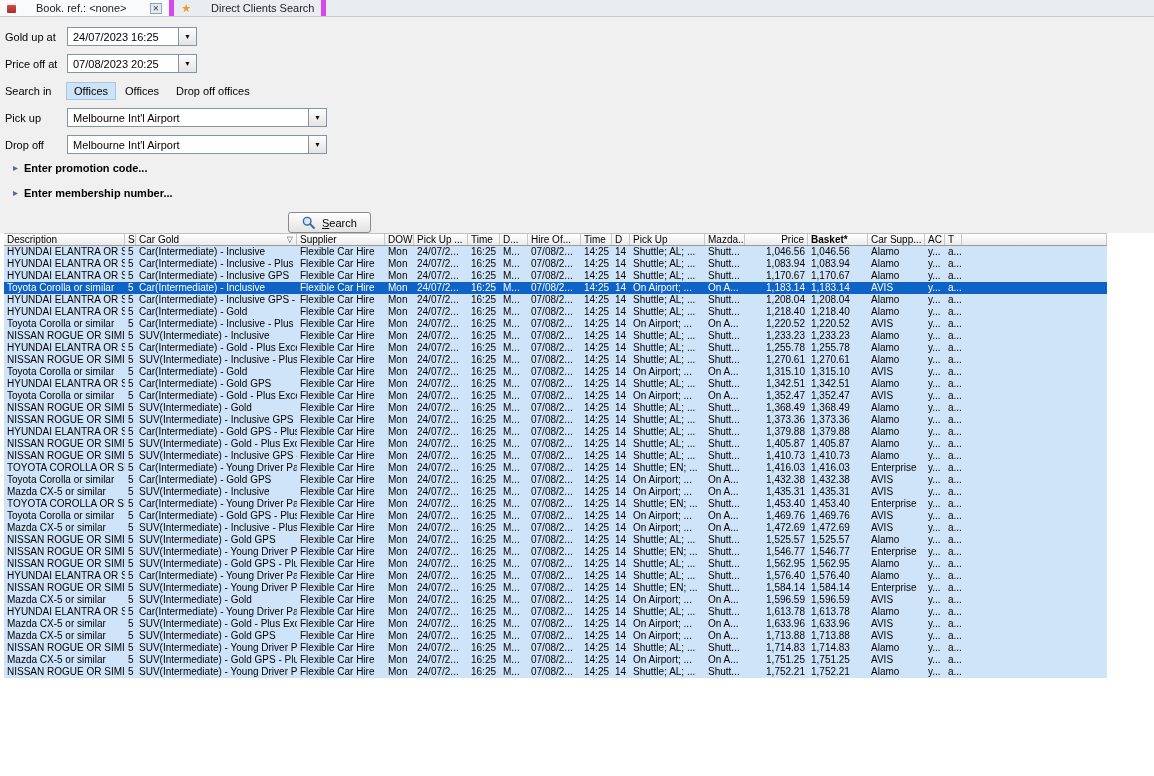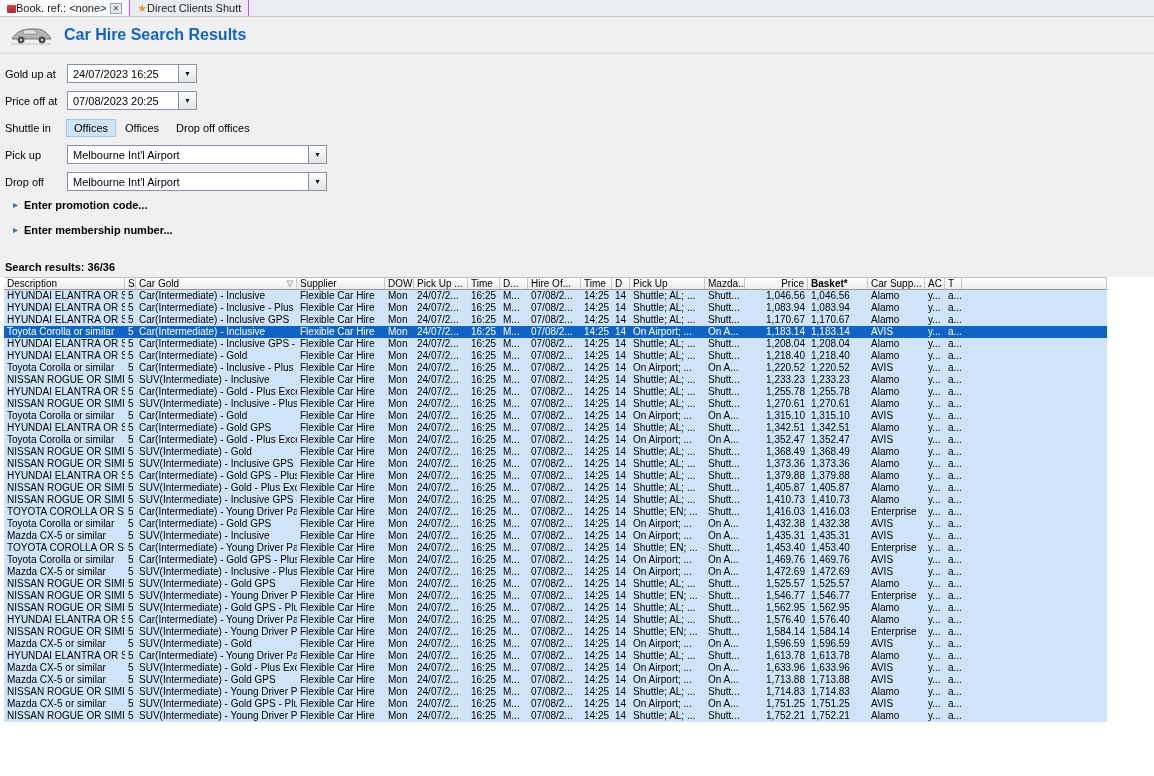--- a/index.html
+++ b/index.html
@@ -7,21 +7,21 @@
     --sel-blue:#0f62c6;
     --row-blue:#cfe4f8;
   }
   *{margin:0;padding:0;box-sizing:border-box;}
   html,body{width:1154px;height:776px;}
   body{font-family:"Liberation Sans",sans-serif;font-size:11px;color:#000;background:#fff;overflow:hidden;}
   .app{width:1154px;height:776px;background:#f0f0f0;display:flex;flex-direction:column;}
 
   
   .tabstrip{height:17px;background:#e9edf2;border-bottom:1px solid #c3c9cf;display:flex;flex:none;}
-  .tab{display:flex;align-items:center;gap:0;padding:0 7px;font-size:11px;color:#222;border-right:1px solid #d946ef;cursor:default;}
+  .tab{display:flex;align-items:center;gap:20px;padding:0 7px;font-size:11px;color:#222;border-right:5px solid #d946ef;cursor:default;}
   .tab.active{background:#f8fafc;}
   .tabicon-book{width:9px;height:10px;background:linear-gradient(#e05050,#a82e2e);border-radius:1px;box-shadow:inset 0 2px 0 #f2f2f2;flex:none;}
   .tabicon-star{color:#f59a23;font-size:11px;line-height:11px;}
   .tabclose{font-size:8px;line-height:9px;color:#444;border:1px solid #93a3b3;background:#e3eaf2;padding:0 2px;margin-left:3px;}
 
   
   .header{display:flex;align-items:center;gap:12px;padding:7px 0 7px 10px;border-bottom:1px solid #dcdcdc;flex:none;}
   .title{color:var(--title-blue);font-weight:bold;font-size:16px;}
   .caricon{flex:none;}
 
@@ -64,57 +64,45 @@
 <div class="app">
 
   <div class="tabstrip">
     <div class="tab active">
       <span class="tabicon-book"></span>
       <span>Book. ref.: &lt;none&gt;</span>
       <span class="tabclose">✕</span>
     </div>
     <div class="tab">
       <span class="tabicon-star">★</span>
-      <span>Direct Clients Shutt</span>
+      <span>Direct Clients Search</span>
     </div>
   </div>
 
-  <div class="header">
-    <svg class="caricon" width="42" height="22" viewBox="0 0 42 22">
-      <path d="M2 15 C6 8 13 5 20 5 L27 5 C33 5 37 9 40 13 L41 15 L2 15 Z" fill="#b4b4b4" stroke="#707070" stroke-width="1"></path>
-      <path d="M14 6 L25 6 L27 10 L13 10 Z" fill="#dfe7ee" stroke="#8a8a8a" stroke-width="0.7"></path>
-      <circle cx="11" cy="16" r="3.4" fill="#4a4a4a"></circle>
-        <circle cx="11" cy="16" r="1.4" fill="#b8b8b8"></circle>
-      <circle cx="32" cy="16" r="3.4" fill="#4a4a4a"></circle>
-        <circle cx="32" cy="16" r="1.4" fill="#b8b8b8"></circle>
-      <line x1="1" y1="20" x2="41" y2="20" stroke="#c0c0c0" stroke-width="1"></line>
-    </svg>
-    <span class="title">Car Hire Search Results</span>
-  </div>
 
   <div class="form">
 
     <div class="frow">
       <span class="flabel">Gold up at</span>
       <div class="combo date">
         <span class="cval">24/07/2023 16:25</span>
         <span class="cbtn">▼</span>
       </div>
     </div>
 
     <div class="frow">
       <span class="flabel">Price off at</span>
       <div class="combo date">
         <span class="cval">07/08/2023 20:25</span>
         <span class="cbtn">▼</span>
       </div>
     </div>
 
     <div class="frow">
-      <span class="flabel">Shuttle in</span>
+      <span class="flabel">Search in</span>
       <div class="seg">
         <span class="segitem selected">Offices</span>
         <span class="segitem">Offices</span>
         <span class="segitem">Drop off offices</span>
       </div>
     </div>
 
     <div class="frow">
       <span class="flabel">Pick up</span>
       <div class="combo loc">
@@ -134,24 +122,32 @@
     <div class="expander">
       <span class="exarrow">▸</span>
       <span>Enter promotion code...</span>
     </div>
 
     <div class="expander">
       <span class="exarrow">▸</span>
       <span>Enter membership number...</span>
     </div>
 
+    <div class="btnrow">
+      <button class="search-btn">
+        <svg width="13" height="13" viewBox="0 0 13 13">
+          <circle cx="5.2" cy="5.2" r="3.8" fill="#d9e8f7" stroke="#3465a4" stroke-width="1.4"></circle>
+          <line x1="8.2" y1="8.2" x2="12" y2="12" stroke="#3465a4" stroke-width="1.8" stroke-linecap="round"></line>
+        </svg>
+        <span class="search-label">Search</span>
+      </button>
+    </div>
 
   </div>
 
-  <div class="summary">Search results: 36/36</div>
 
   <div class="table-area">
     <div class="table">
       <div class="thead">
           <div class="th" style="width: 121px;">
             <span>Description</span>
           </div>
           <div class="th" style="width: 11px;">
             <span>S</span>
           </div>

